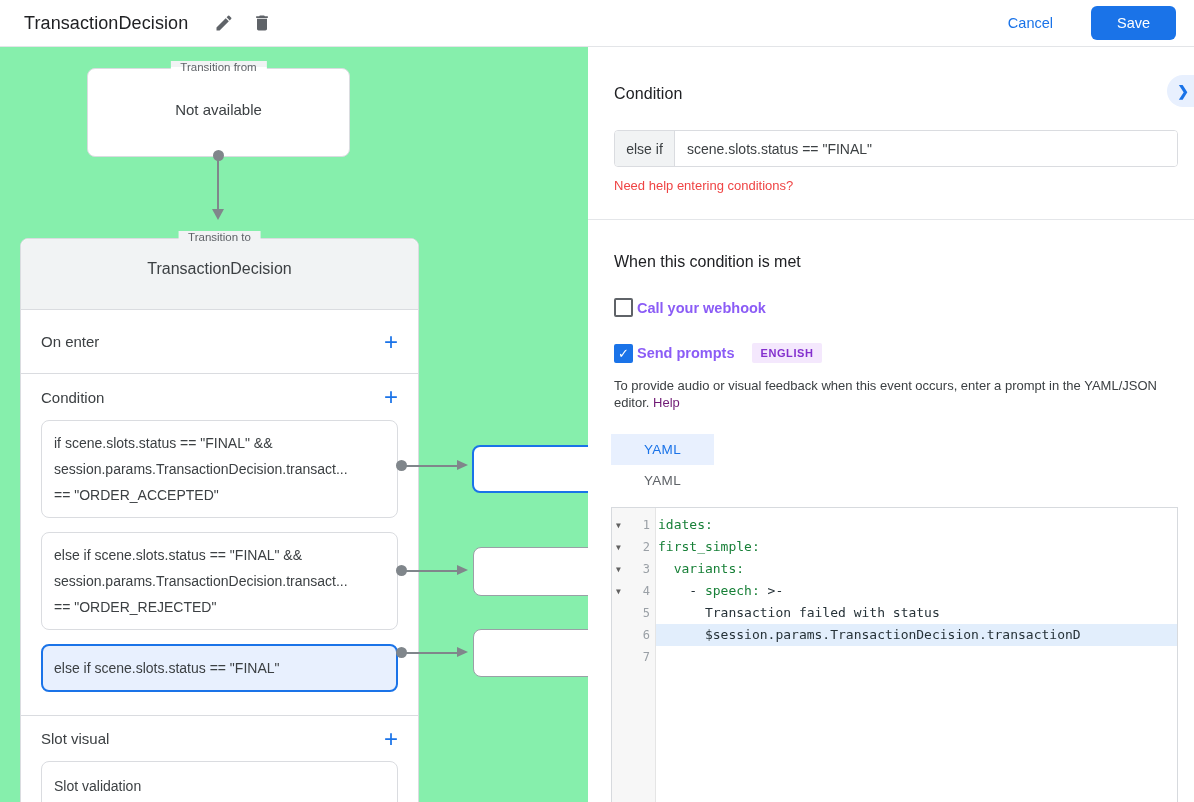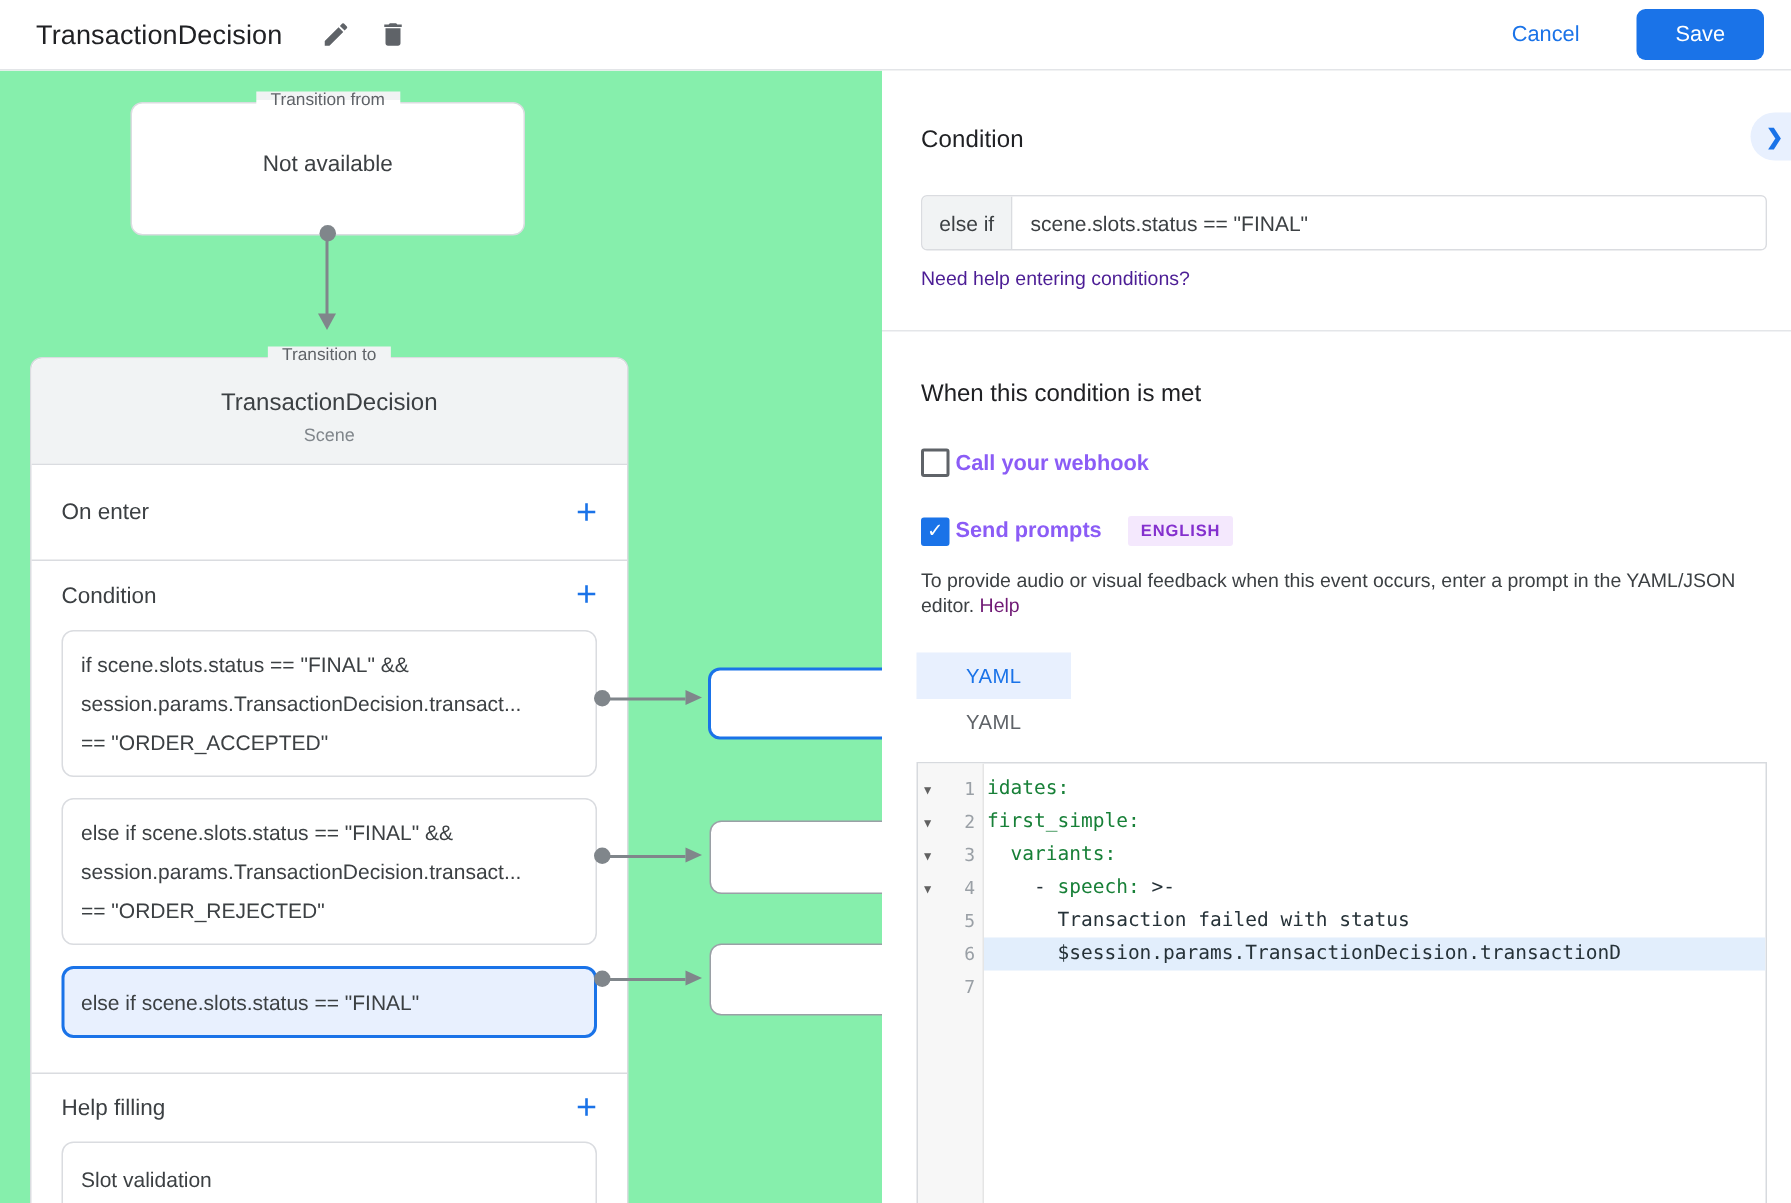--- a/index.html
+++ b/index.html
@@ -76,21 +76,21 @@
   .chevron-btn { position:absolute; right:0; top:28px; width:27px; height:32px; background:#e8f0fe;
     border:none; border-radius:16px 0 0 16px; color:#1a73e8; font-size:14px; font-weight:700;
     cursor:pointer; display:flex; align-items:center; justify-content:center; padding-left:5px; }
   .cond-heading { margin-top:38px; font-size:16px; font-weight:500; color:#202124; letter-spacing:.1px; }
   .cond-input { margin-top:27px; height:37px; width:564px; border:1px solid #dadce0; border-radius:4px;
     display:flex; overflow:hidden; }
   .cond-prefix { width:60px; background:#f1f3f4; border-right:1px solid #dadce0; display:flex;
     align-items:center; justify-content:center; font-size:14px; color:#3c4043; }
   .cond-value { flex:1; border:none; outline:none; padding:0 12px; font-size:14px; color:#3c4043;
     font-family:inherit; background:#fff; }
-  .help-link { display:inline-block; margin-top:11px; font-size:13px; color:#4c1d95; text-decoration:none; }
+  .help-link { display:inline-block; margin-top:11px; font-size:13px; color:#ef4444; text-decoration:none; }
   .rdivider { margin:25px -16px 0 -26px; border-bottom:1px solid #e4e6e9; }
   .when-heading { margin-top:33px; font-size:16px; font-weight:400; color:#202124; }
 
   .check-row { display:flex; align-items:center; }
   .check-row.first { margin-top:27px; }
   .check-row.second { margin-top:26px; }
   .checkbox { width:19px; height:19px; border:2px solid #5f6368; border-radius:2px; background:#fff;
     cursor:pointer; flex:none; }
   .checkbox.checked { background:#1a73e8; border-color:#1a73e8; display:flex; align-items:center;
     justify-content:center; color:#fff; font-size:13px; font-weight:700; }
@@ -151,21 +151,20 @@
     </div>
 
     <span class="dot" style="left:213px; top:103px;"></span>
     <span class="vline" style="left:217px; top:112px; height:51px;"></span>
     <span class="arrow-down" style="left:212px; top:162px;"></span>
 
     <div class="tcard">
       <span class="tcard-legend">Transition to</span>
       <div class="tcard-header">
         <div class="tcard-title">TransactionDecision</div>
-        <div class="tcard-subtitle">Scene</div>
       </div>
 
       <div class="row-onenter">
         <span class="row-label">On enter</span>
         <button class="add-btn">+</button>
       </div>
 
       <div class="sec-cond">
         <div class="sec-header">
           <span class="row-label">Condition</span>
@@ -181,21 +180,21 @@
           <div>session.params.TransactionDecision.transact...</div>
           <div>== "ORDER_REJECTED"</div>
         </div>
         <div class="cond-card selected">
           <div>else if scene.slots.status == "FINAL"</div>
         </div>
       </div>
 
       <div class="sec-slot">
         <div class="sec-header">
-          <span class="row-label">Help filling</span>
+          <span class="row-label">Slot visual</span>
           <button class="add-btn">+</button>
         </div>
         <div class="slot-card">
           <span>Slot validation</span>
         </div>
       </div>
     </div>
 
     <span class="dot" style="left:396px; top:413px;"></span>
     <span class="hline" style="left:405px; top:418px; width:52px;"></span>

